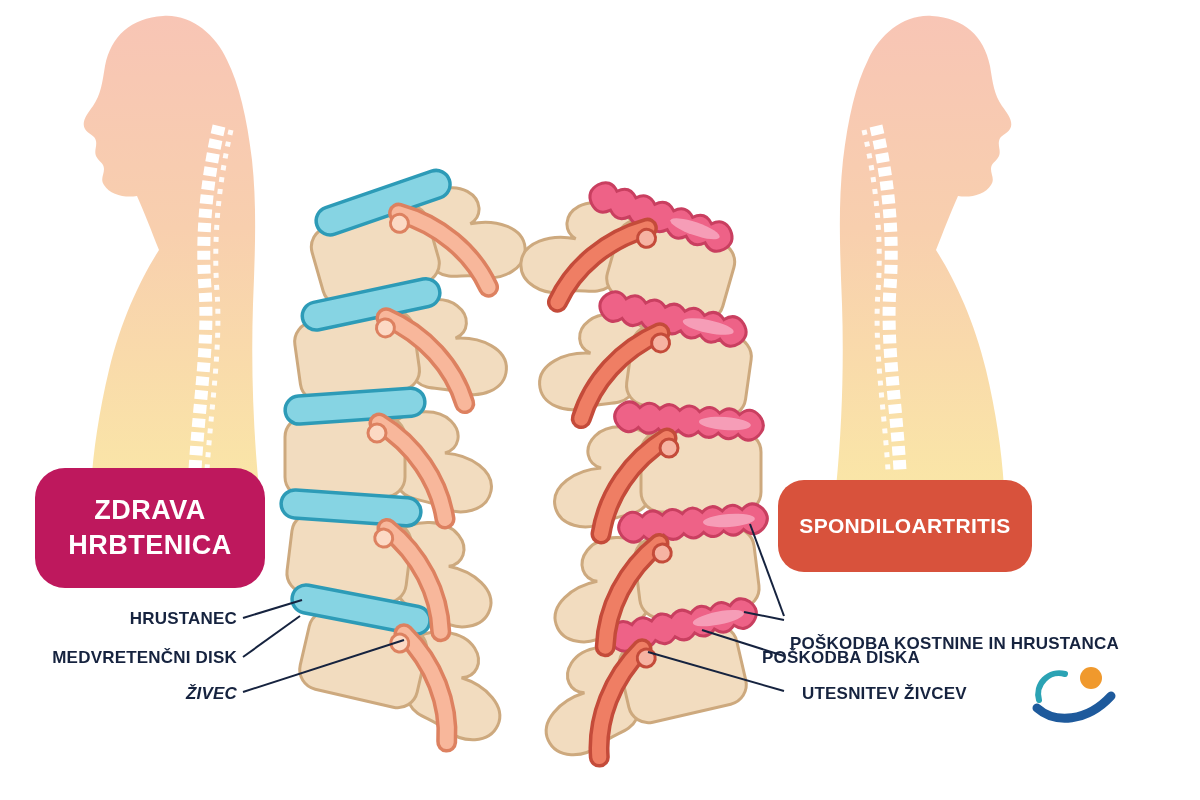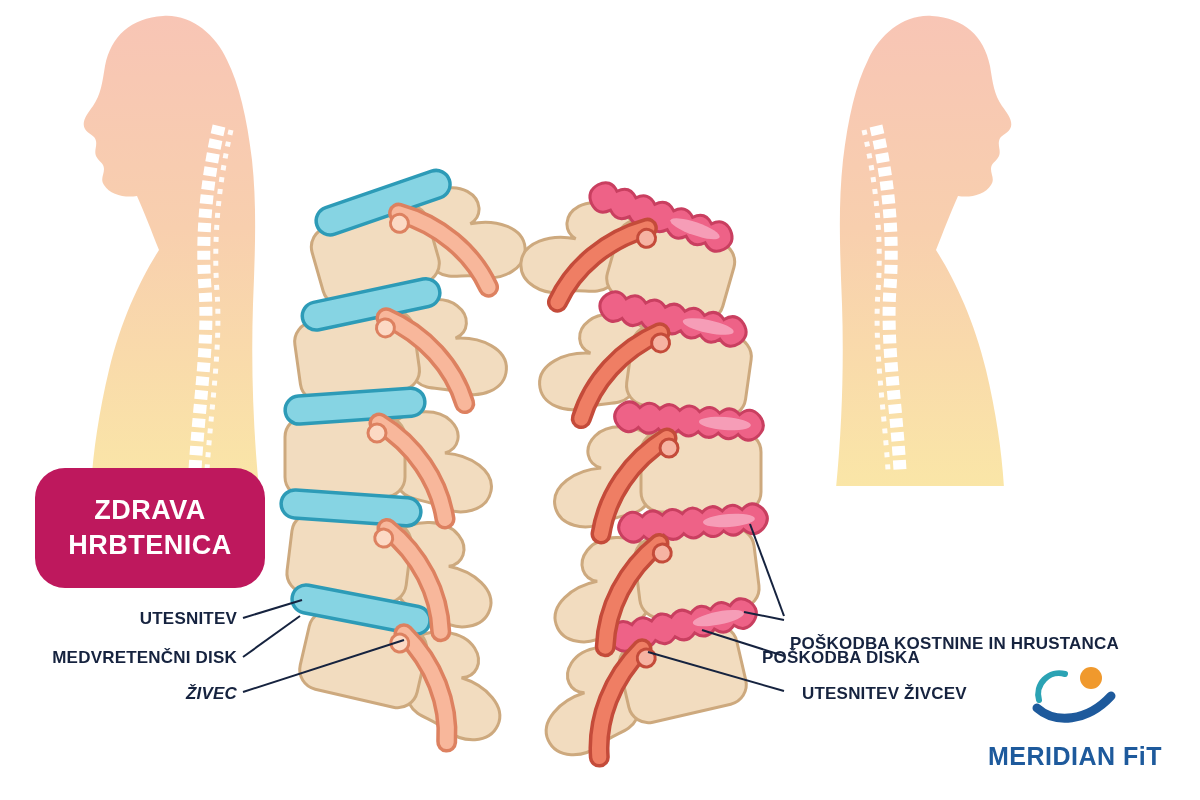--- a/index.html
+++ b/index.html
@@ -134,43 +134,43 @@
       <use href="#d-disc" transform="translate(130,432) rotate(11)"></use>
       <use href="#d-nerve" transform="translate(150,75) rotate(-16)"></use>
       <use href="#d-nerve" transform="translate(132,177) rotate(-8)"></use>
       <use href="#d-nerve" transform="translate(120,279) rotate(0)"></use>
       <use href="#d-nerve" transform="translate(124,381) rotate(7)"></use>
       <use href="#d-nerve" transform="translate(138,483) rotate(13)"></use>
     </g>
   </svg>
 
   <div class="badge teal">ZDRAVA HRBTENICA</div>
+  <div class="badge red">SPONDILOARTRITIS</div>
 
   <svg class="lines" width="1200" height="800" viewBox="0 0 1200 800">
     <g stroke="#16233f" stroke-width="2" fill="none">
       <line x1="243" y1="618" x2="302" y2="600"></line>
       <line x1="243" y1="657" x2="300" y2="616"></line>
       <line x1="243" y1="692" x2="404" y2="640"></line>
       <line x1="784" y1="616" x2="750" y2="524"></line>
       <line x1="784" y1="620" x2="744" y2="612"></line>
       <line x1="784" y1="656" x2="702" y2="630"></line>
       <line x1="784" y1="691" x2="648" y2="652"></line>
     </g>
   </svg>
 
-  <div class="note r" style="right:963px; top:609px;">UTESNITEV</div>
+  <div class="note r" style="right:963px; top:609px;">HRUSTANEC</div>
   <div class="note r" style="right:963px; top:648px;">MEDVRETENČNI DISK</div>
   <div class="note r" style="right:963px; top:684px;font-style:italic;">ŽIVEC</div>
 
   <div class="note" style="left:790px; top:634px;">POŠKODBA KOSTNINE IN HRUSTANCA</div>
   <div class="note" style="left:762px; top:648px;text-align:center;">POŠKODBA DISKA</div>
   <div class="note" style="left:790px; top:684px;margin-left:12px;">UTESNITEV ŽIVCEV</div>
 
   <div class="logo">
     <svg width="96" height="76" viewBox="0 0 96 76">
       <path d="M 38,10 A 21,21 0 0 0 12,36" stroke="#2ba3b4" stroke-width="6" fill="none" stroke-linecap="round"></path>
       <path d="M 10,44 C 28,60 60,58 84,32" stroke="#1e5a9c" stroke-width="9" fill="none" stroke-linecap="round"></path>
       <circle cx="64" cy="14" r="11" fill="#f0992d"></circle>
     </svg>
-    <div class="logo-text">MERIDIAN FiT</div>
   </div>
 
 </div>
 
 </body></html>

